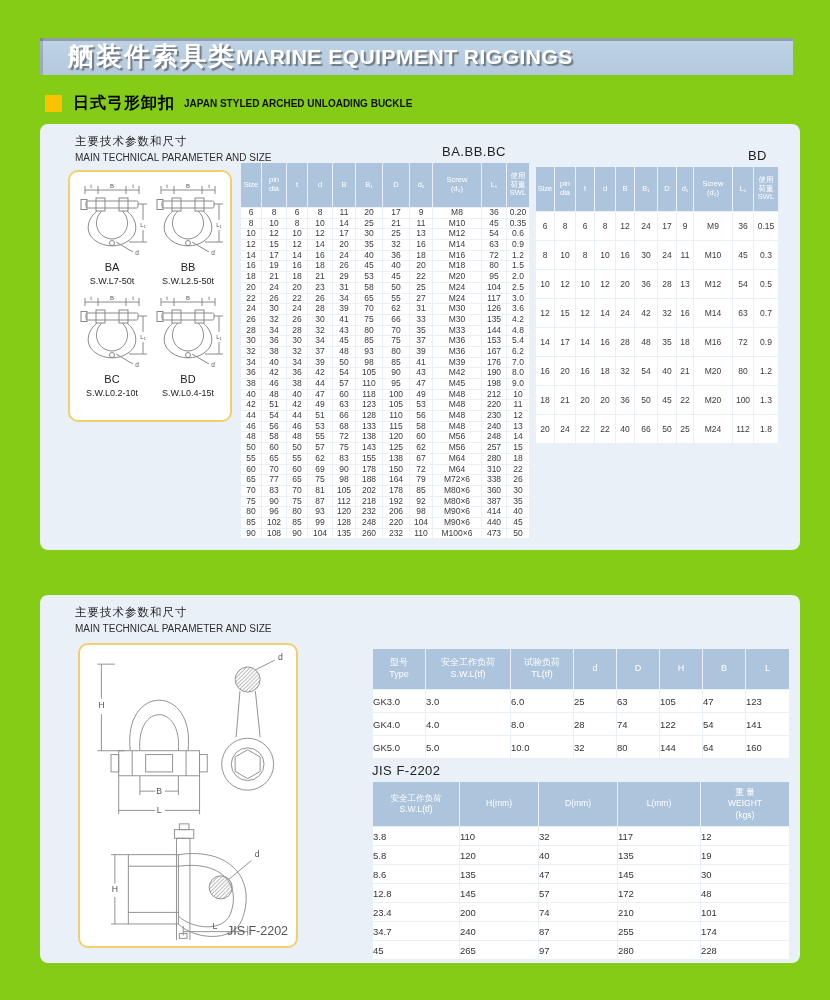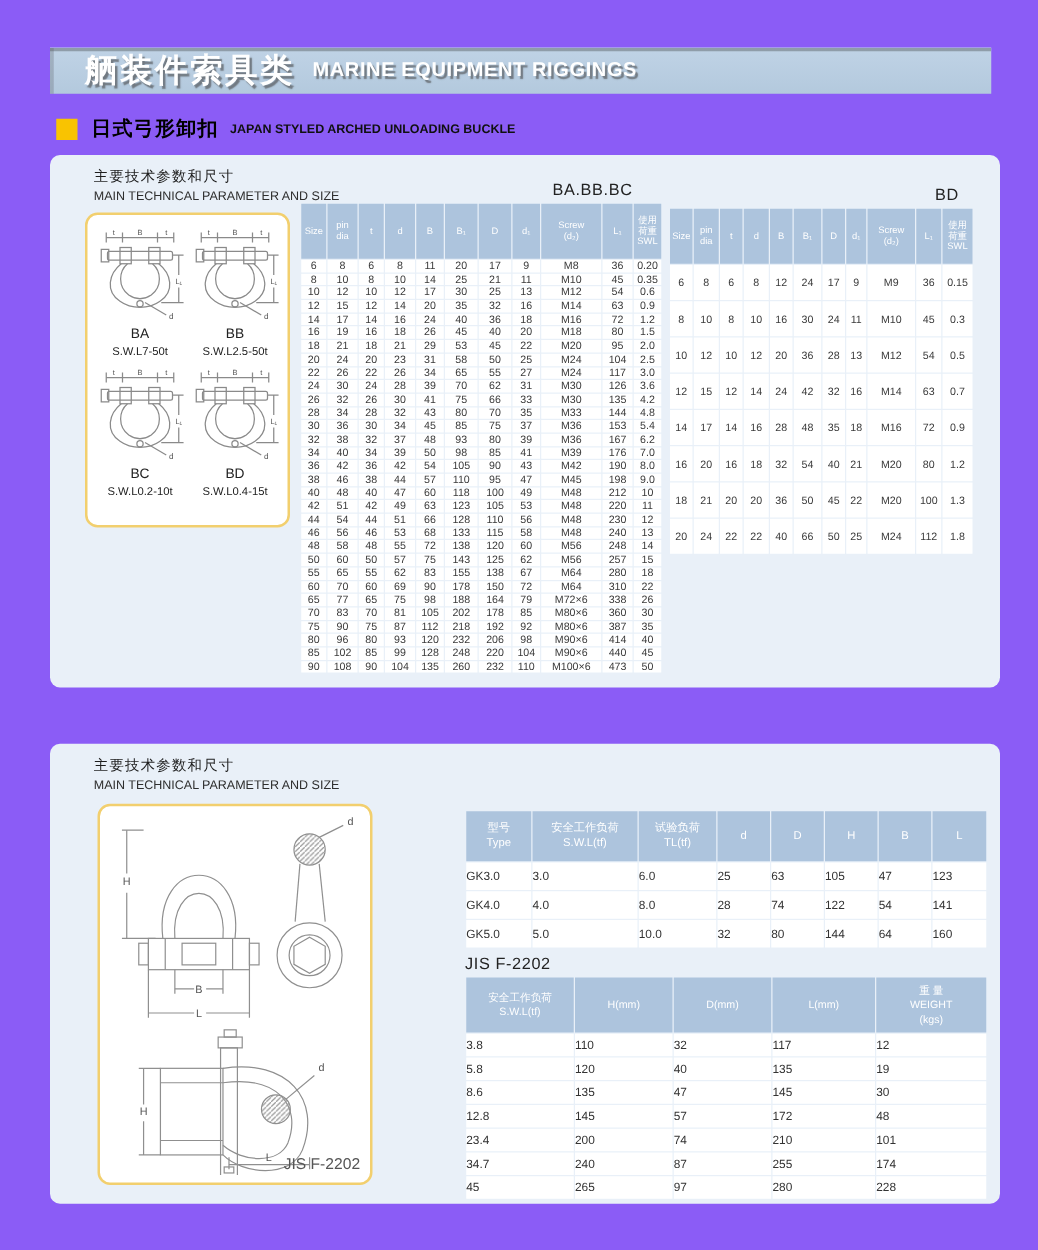--- a/index.html
+++ b/index.html
@@ -1,26 +1,26 @@
 <!DOCTYPE html>
 <html><head>
 <meta charset="utf-8">
 <style>
   html,body{margin:0;padding:0;background:#fff;}
   body{font-family:"Liberation Sans","DejaVu Sans",sans-serif;}
-  .page{position:relative;width:830px;height:1000px;background:#8b5cf6;overflow:hidden;}
+  .page{position:relative;width:830px;height:1000px;background:#84cc16;overflow:hidden;}
 
   
   .banner{position:absolute;left:40px;top:38px;width:753px;height:37px;
     background:linear-gradient(180deg,#c0d3e6 0%,#b3c9dd 100%);
     display:flex;align-items:center;padding-left:28px;box-sizing:border-box;
     box-shadow:inset 0 3px 0 rgba(85,90,96,.45), inset 3px 0 0 rgba(85,90,96,.28);}
   .banner-zh{font-size:26px;font-weight:bold;color:#fff;letter-spacing:2px;
     text-shadow:2px 2px 1px rgba(100,106,112,.85);}
-  .banner-en{font-size:16px;font-weight:bold;color:#fff;margin-left:14px;letter-spacing:.5px;
+  .banner-en{font-size:21px;font-weight:bold;color:#fff;letter-spacing:.5px;
     text-shadow:2px 2px 1px rgba(100,106,112,.85);}
 
   
   .sec-title{position:absolute;left:45px;display:flex;align-items:center;height:18px;}
   .bullet{width:17px;height:17px;background:#f9c301;margin-right:11px;flex:none;}
   .sec-zh{font-size:16px;font-weight:bold;color:#000;letter-spacing:1px;white-space:nowrap;}
   .sec-en{font-size:10px;font-weight:bold;color:#101010;margin-left:9px;white-space:nowrap;}
 
   
   .panel{position:absolute;left:40px;width:760px;background:#e9f0f8;border-radius:8px;}

